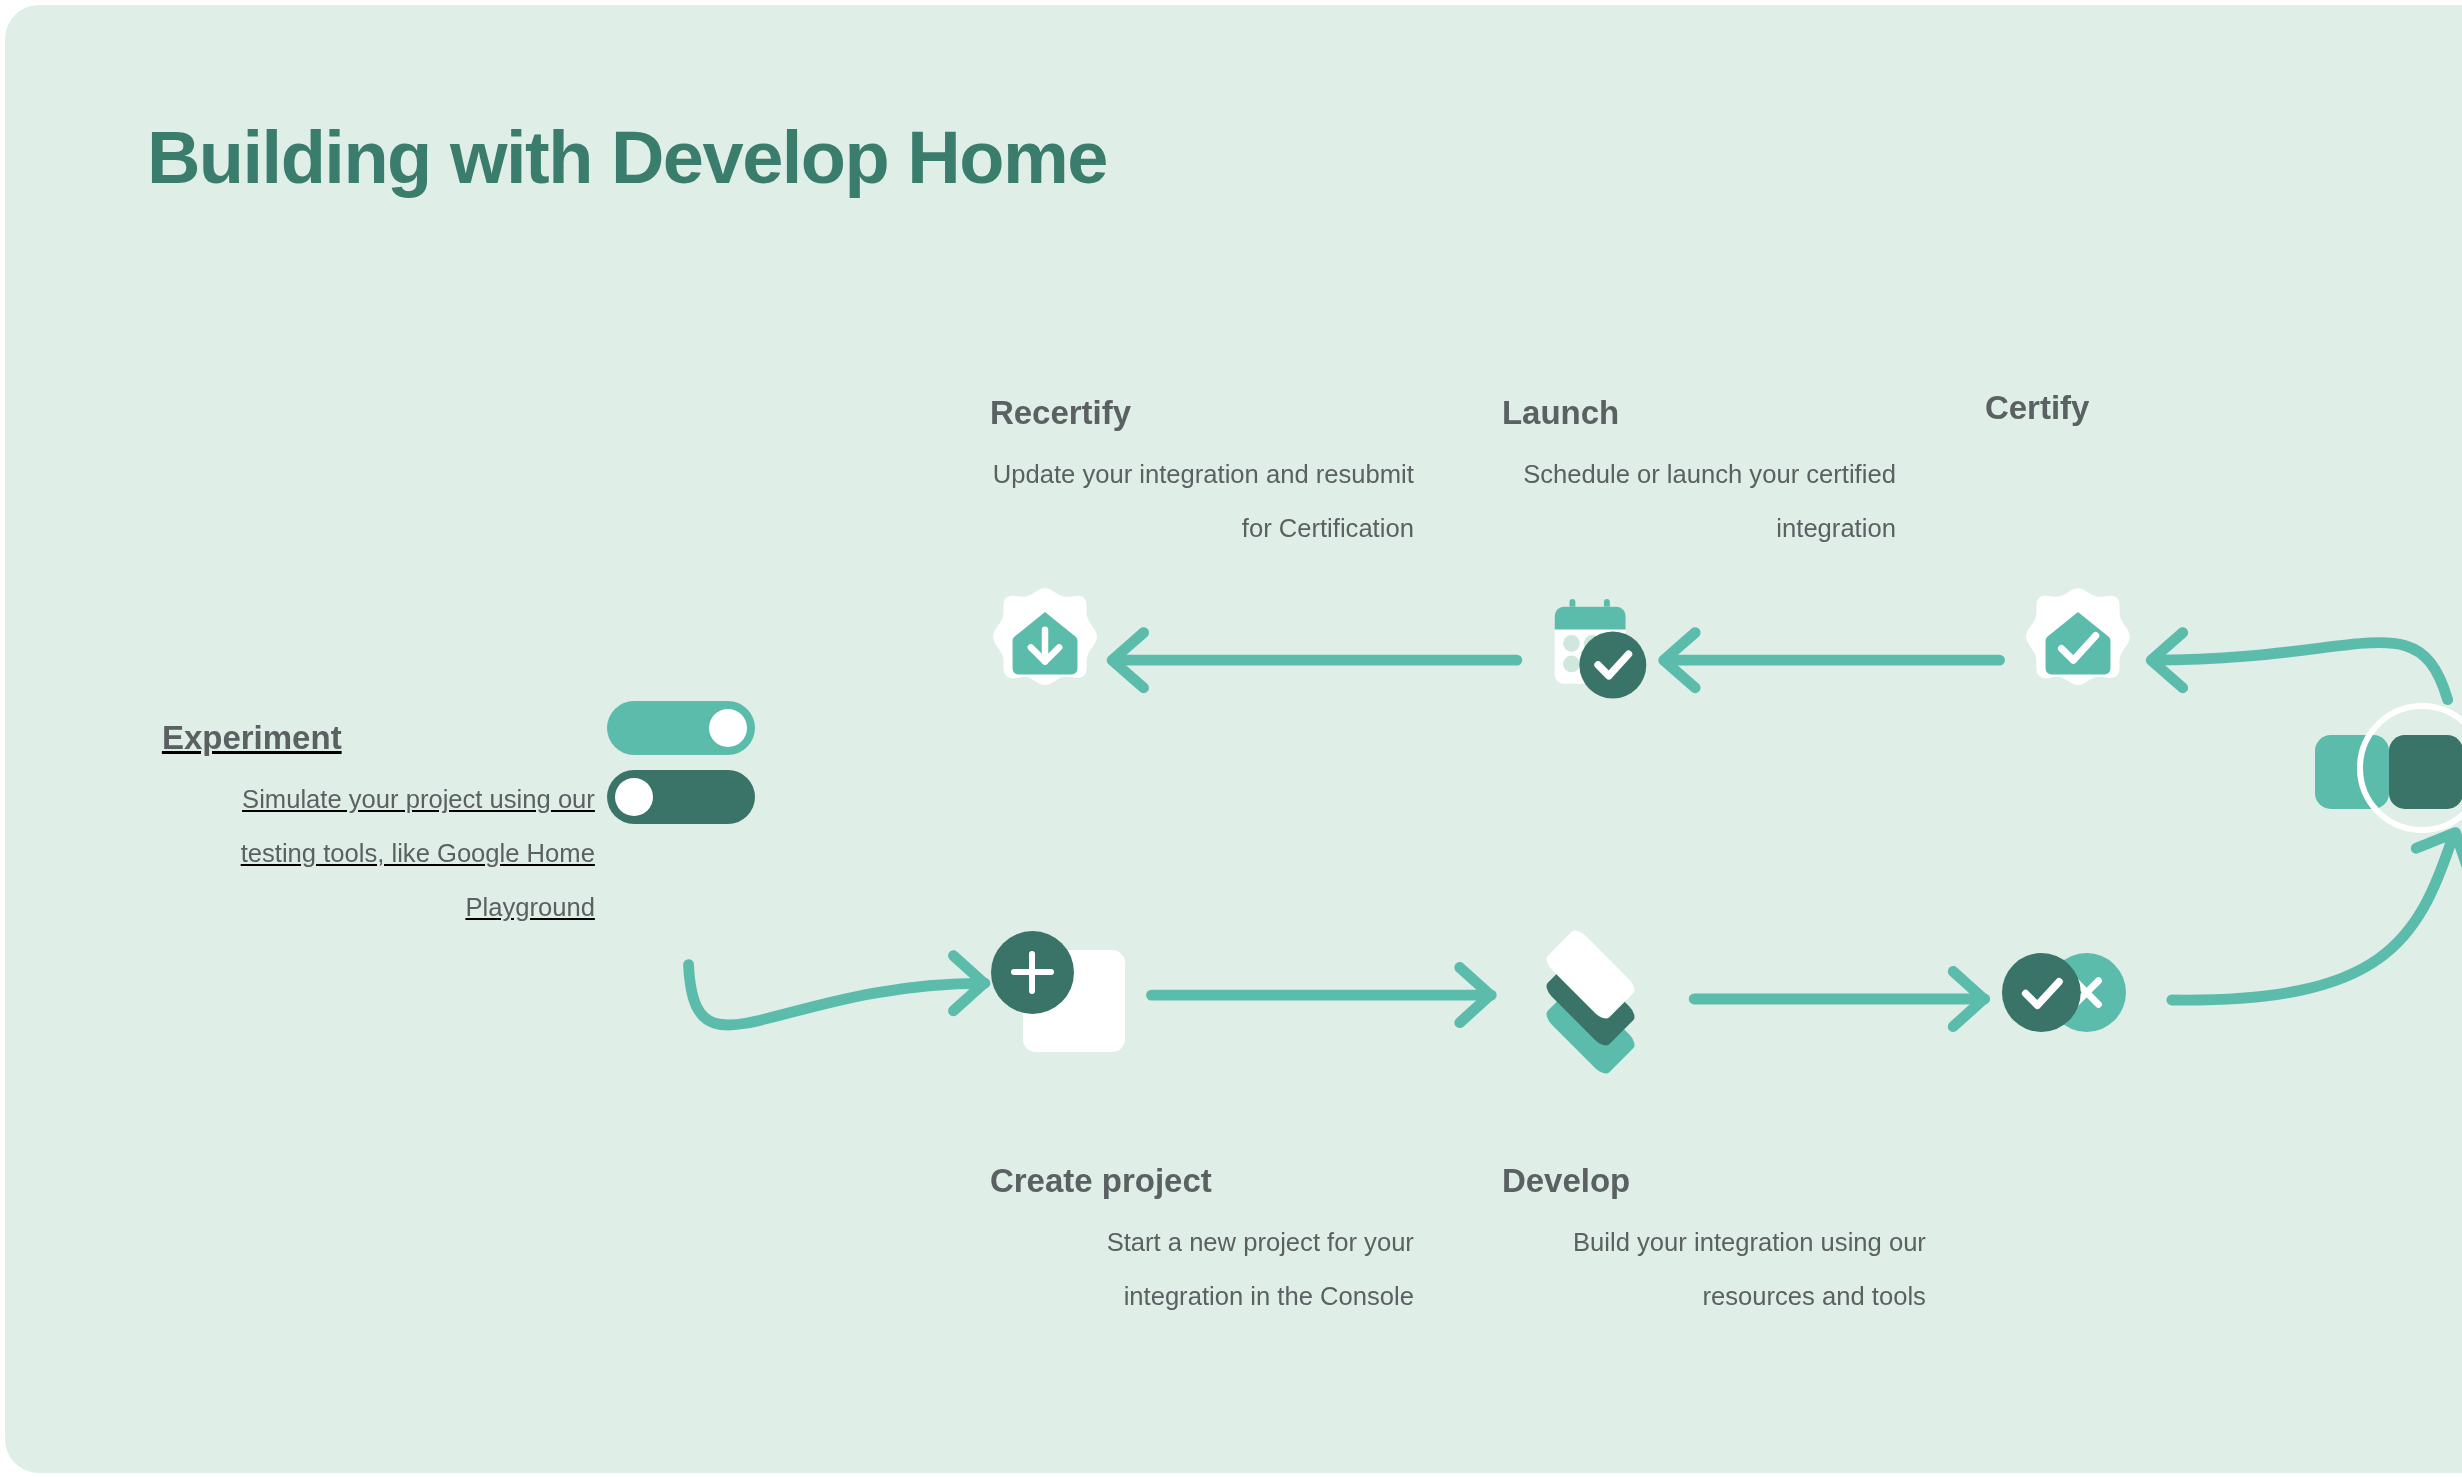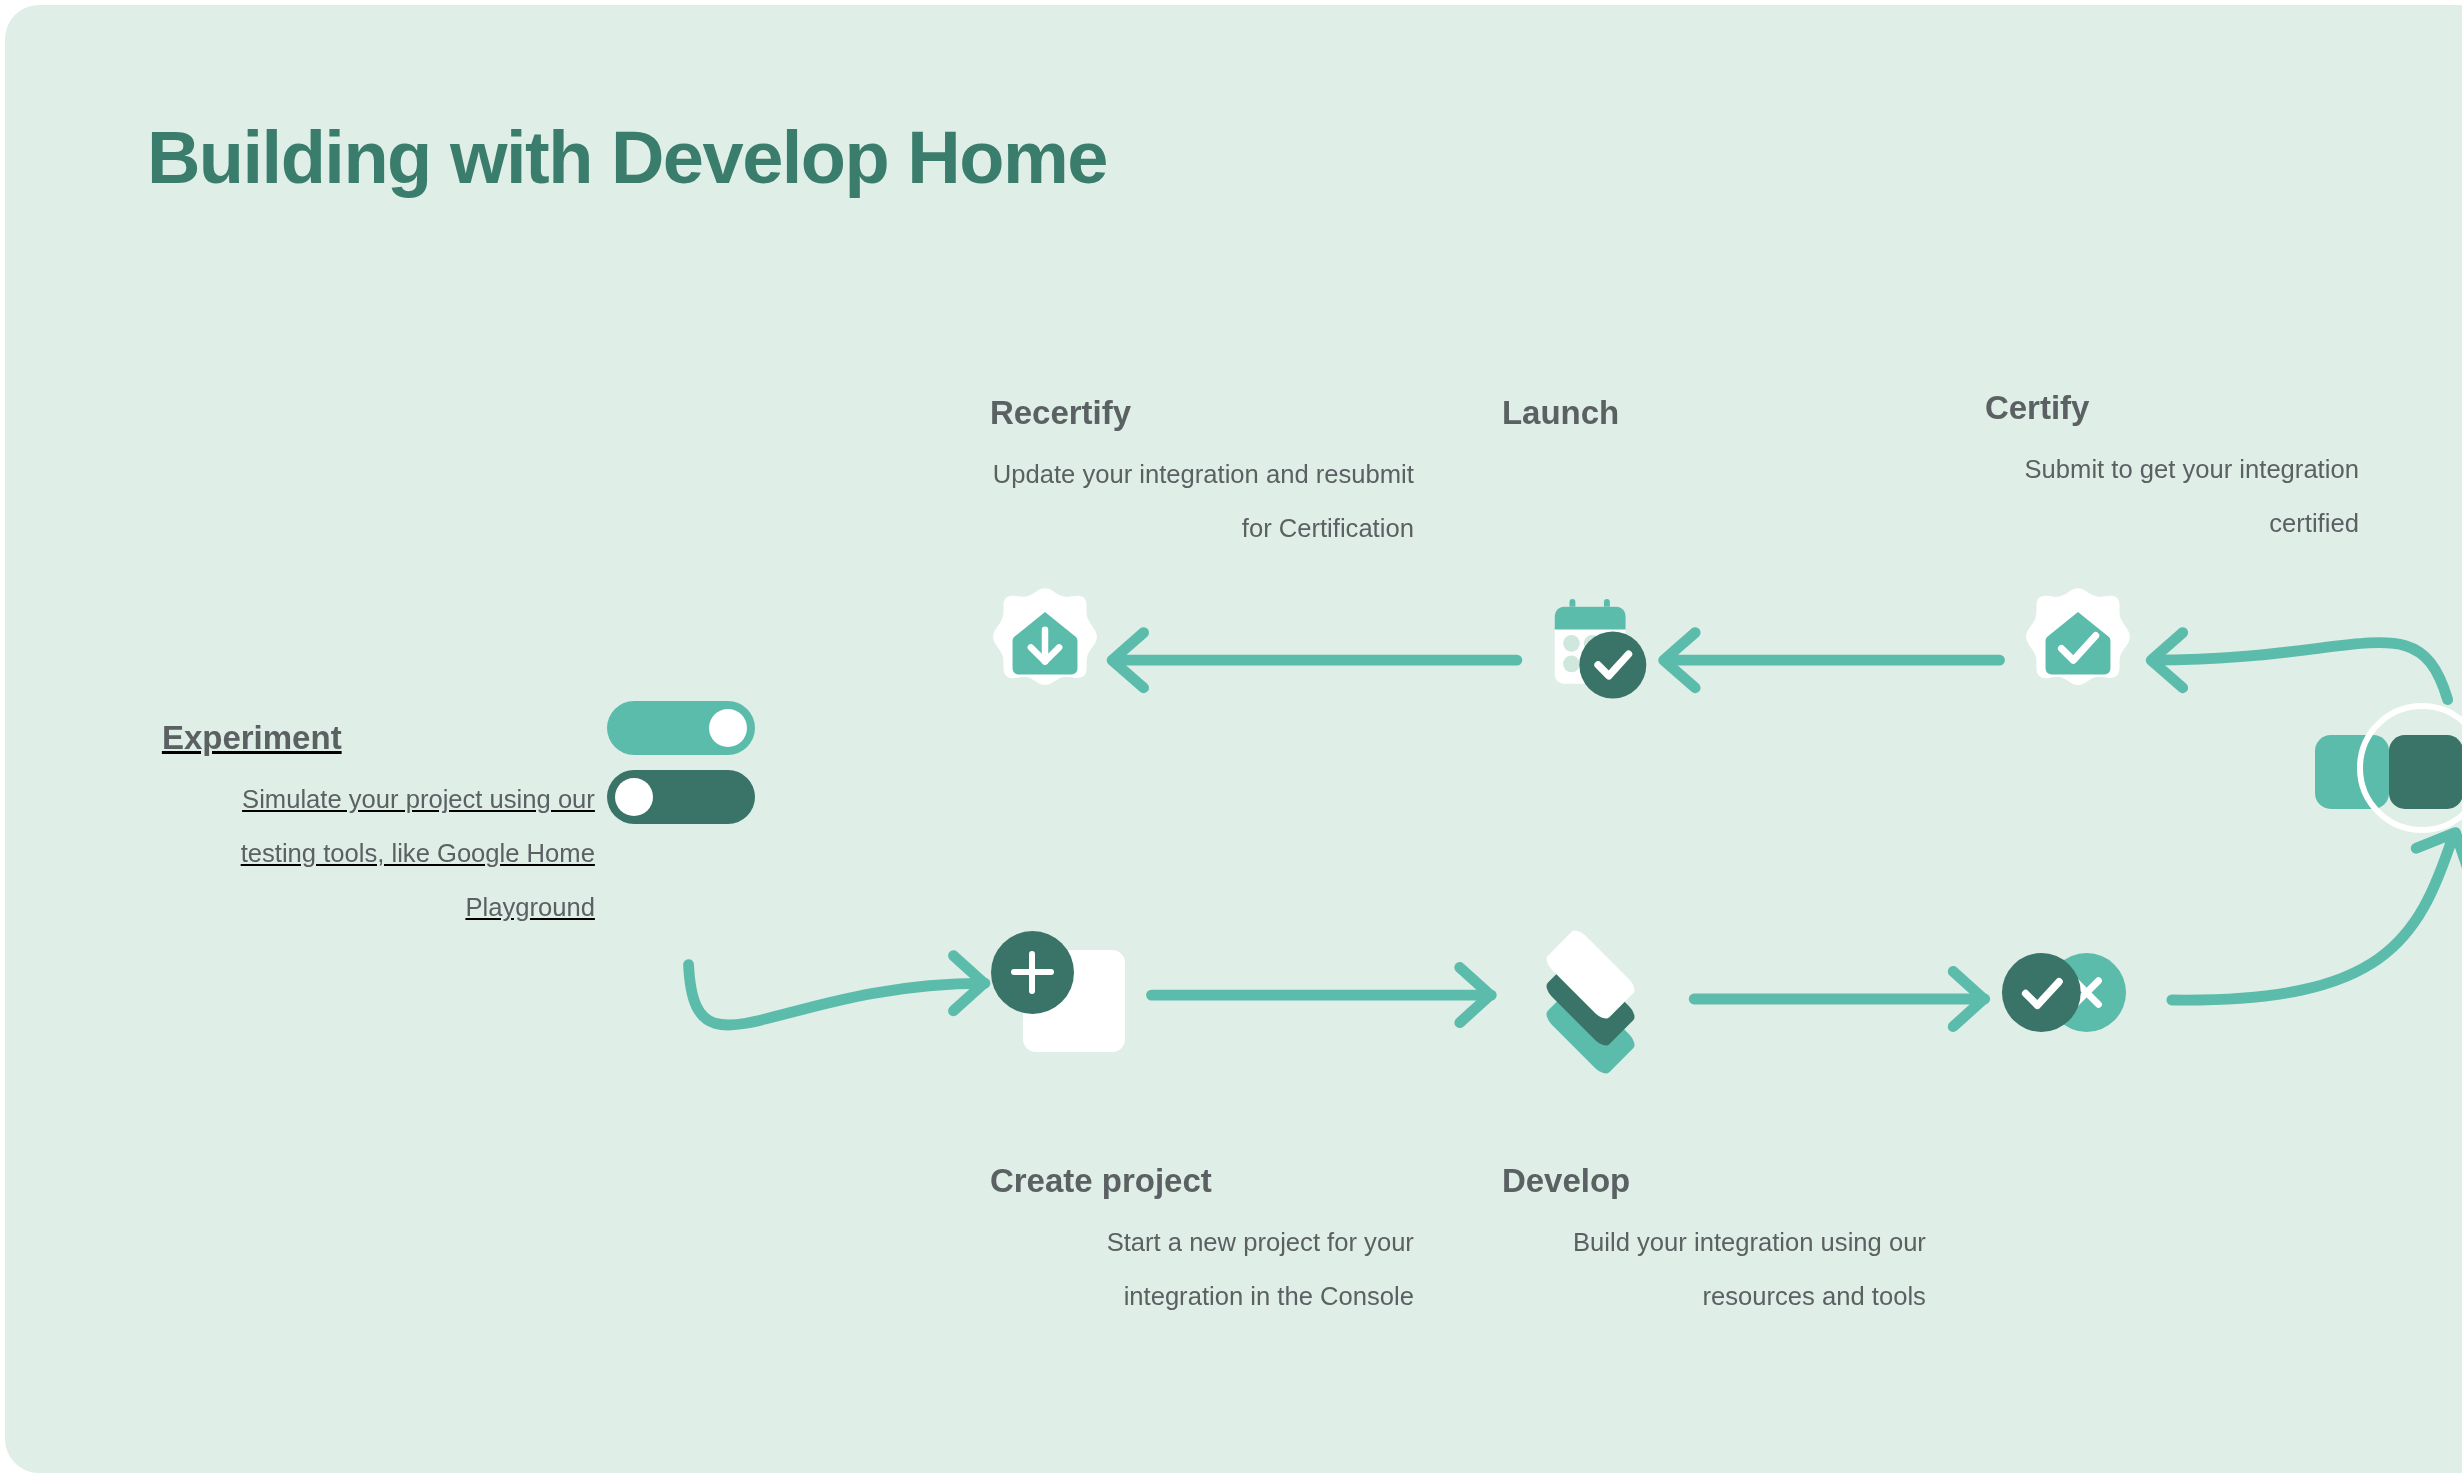--- a/index.html
+++ b/index.html
@@ -155,25 +155,25 @@
       </g>
     </svg>
 
     <div class="block" id="b-recertify">
       <div class="heading">Recertify</div>
       <div class="desc">Update your integration and resubmit for Certification</div>
     </div>
 
     <div class="block" id="b-launch">
       <div class="heading">Launch</div>
+      <div class="desc">Schedule or launch your certified integration</div>
     </div>
 
     <div class="block" id="b-certify">
       <div class="heading">Certify</div>
-      <div class="desc">Submit to get your integration certified</div>
     </div>
 
     <div class="block" id="b-experiment">
       <div class="heading">Experiment</div>
       <div class="desc">Simulate your project using our testing tools, like Google Home Playground</div>
     </div>
 
     <div class="block" id="b-createproj">
       <div class="heading">Create project</div>
       <div class="desc">Start a new project for your integration in the Console</div>

